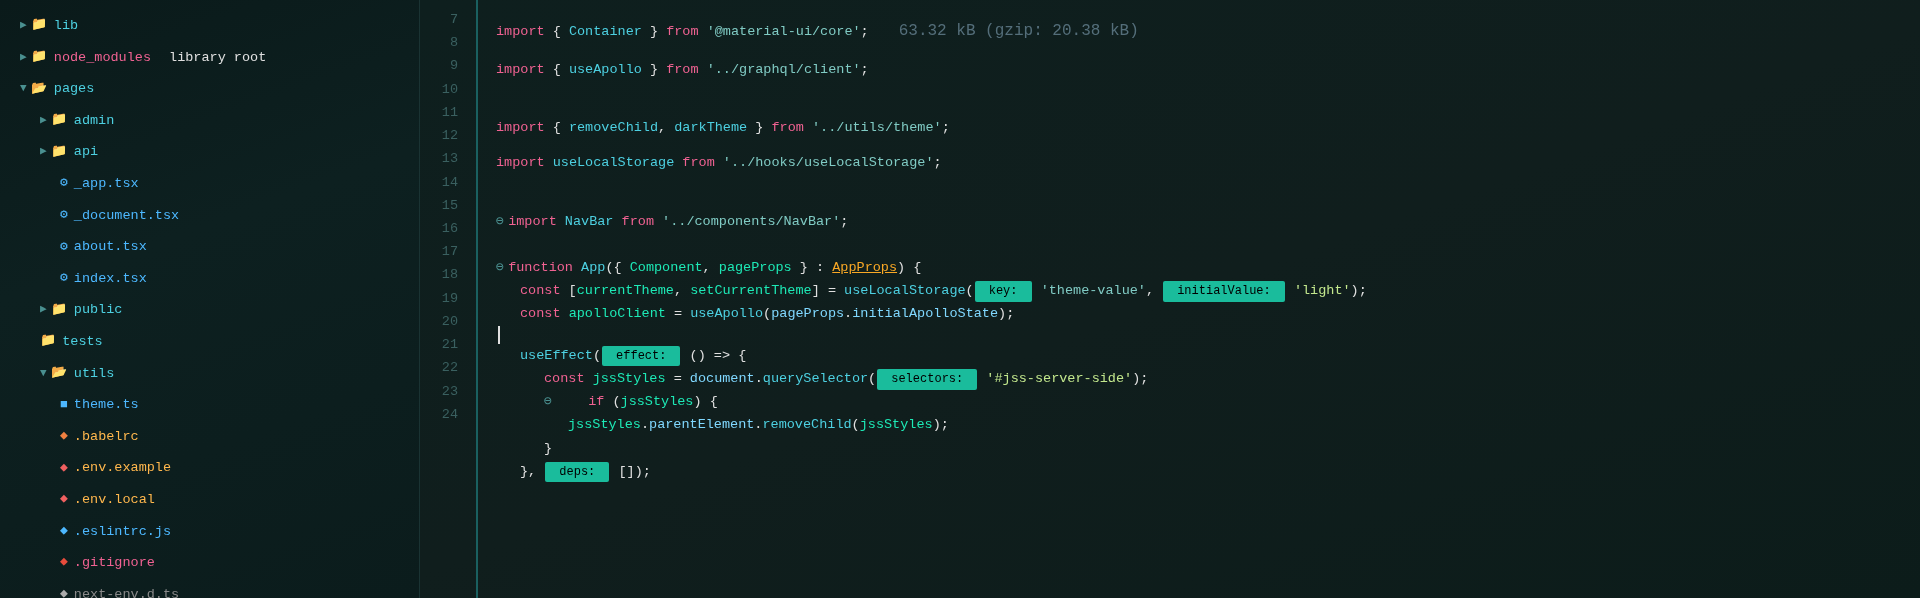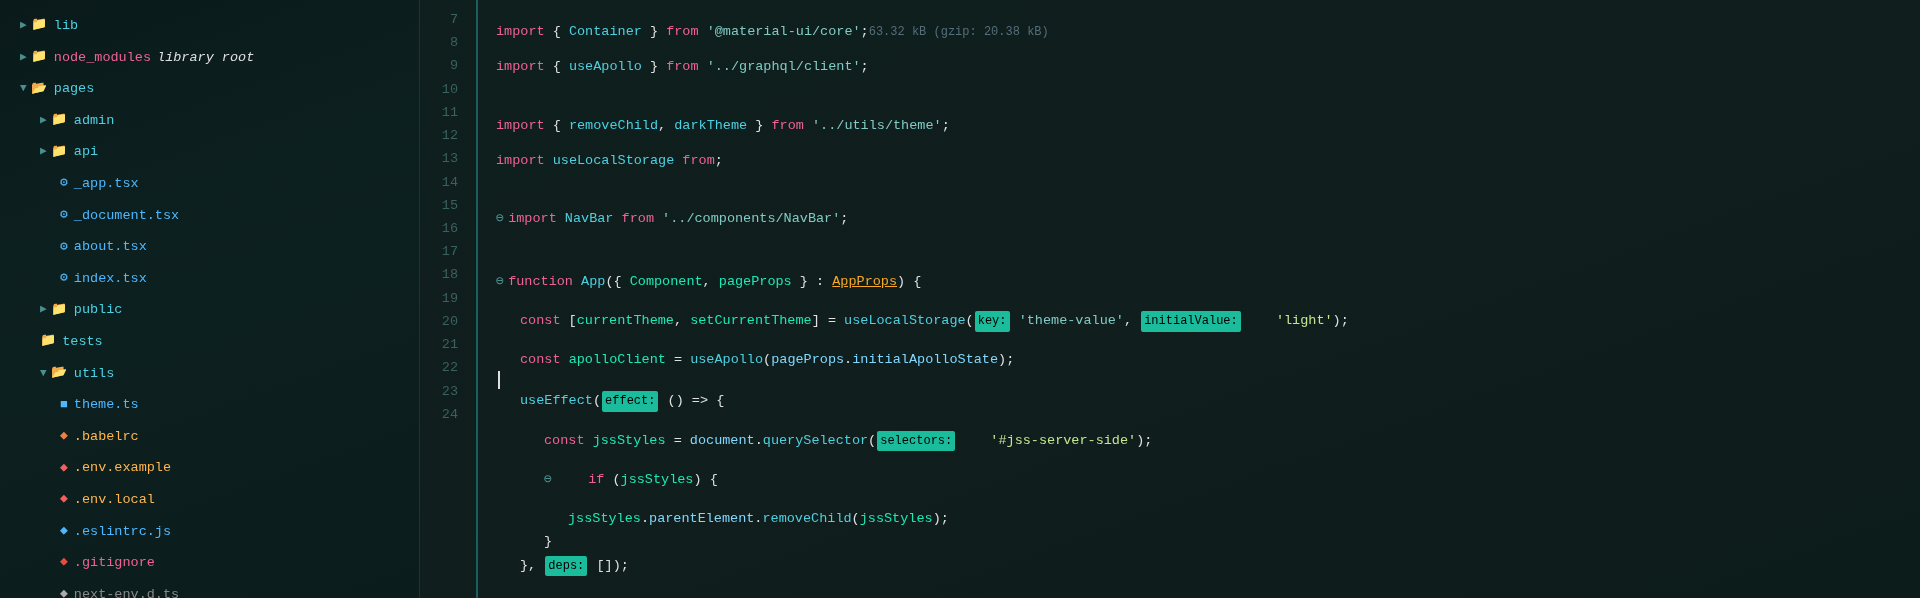--- a/index.html
+++ b/index.html
@@ -110,29 +110,29 @@
     }
 
     
     .kw-import { color: #f06292; margin-top: 12px; } 
     .kw-from { color: #f06292; }
     .kw-function { color: #f06292; }
     .kw-const { color: #f06292; }
     .kw-if { color: #f06292; margin-left: 32px; }
 
     .fn-name { color: #4dd0e1; } 
-    .var-name { color: #1de9b6; margin-top: 16px; } 
+    .var-name { color: #1de9b6; } 
     .str-val { color: #80cbc4; } 
-    .str-light { color: #c3e88d; padding-left: 26px; } 
+    .str-light { color: #c3e88d; } 
     .brace { color: #e0e0e0; }
     .punc { color: #e0e0e0; }
-    .param-label { background: #1abc9c; color: #000; padding: 0 3px; border-radius: 2px; font-size: 12px; margin: 0 1px; }
+    .param-label { background: #1abc9c; color: #000; padding: 0 14px; border-radius: 2px; font-size: 12px; margin: 0 1px; }
     .type-name { color: #f9a825; text-decoration: underline; }
     .prop-access { color: #80d8ff; }
-    .size-info { color: #546e7a; font-size: 12px; }
+    .size-info { color: #546e7a; font-size: 16px; margin-left: 30px; }
 
     .indent-code-1 { padding-left: 24px; }
     .indent-code-2 { padding-left: 48px; }
     .indent-code-3 { padding-left: 72px; }
     .text-cursor {
       display: inline-block;
       width: 2px;
       height: 18px;
       background: #e0e0e0;
       vertical-align: middle;
@@ -147,21 +147,21 @@
   <div class="tree-item indent-1">
     <span class="arrow">▶</span>
     <span class="icon icon-folder">📁</span>
     <span class="label-cyan">lib</span>
   </div>
 
   <div class="tree-item indent-1">
     <span class="arrow">▶</span>
     <span class="icon icon-folder">📁</span>
     <span class="label-pink">node_modules</span>
-    <span style="margin-left:6px;font-style:italic;" class="label-white">library root</span>
+    <span style="margin-left:18px;" class="label-white">library root</span>
   </div>
 
   <div class="tree-item indent-1">
     <span class="arrow down">▼</span>
     <span class="icon icon-folder-open">📂</span>
     <span class="label-cyan">pages</span>
   </div>
 
   <div class="tree-item indent-2">
     <span class="arrow">▶</span>
@@ -307,20 +307,21 @@
       <span class="str-val">&nbsp;'../utils/theme'</span>
       <span class="punc">;</span>
     </div>
 
     <div class="code-line">
       <span class="kw-import">import</span>
       <span class="brace">&nbsp;</span>
       <span class="fn-name">useLocalStorage</span>
       <span class="brace">&nbsp;</span>
       <span class="kw-from">from</span>
+      <span class="str-val">&nbsp;'../hooks/useLocalStorage'</span>
       <span class="punc">;</span>
     </div>
 
     <div class="code-line">&nbsp;</div>
 
     <div class="code-line">
       <span style="color:#4a9090;margin-right:4px;">⊖</span>
       <span class="kw-import">import</span>
       <span class="brace">&nbsp;</span>
       <span class="fn-name">NavBar</span>

